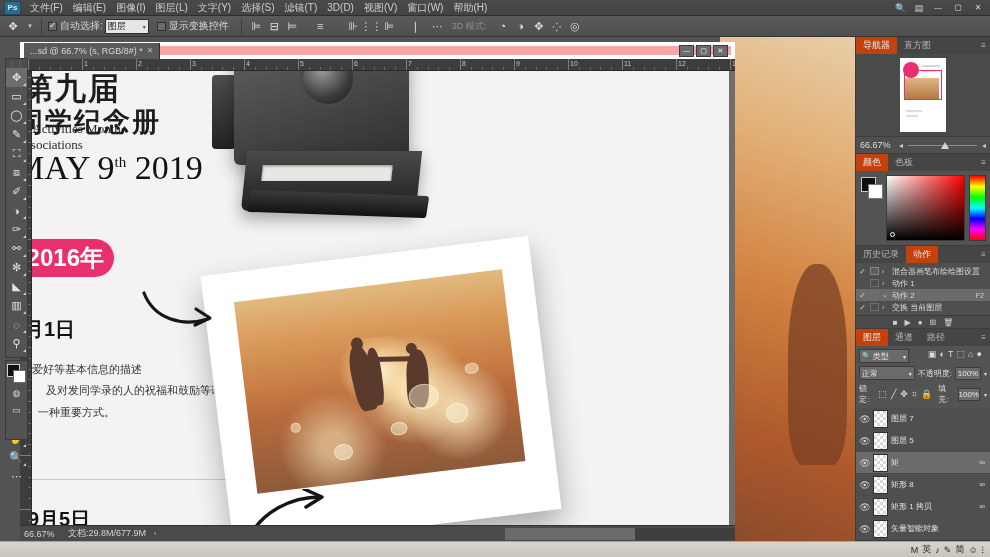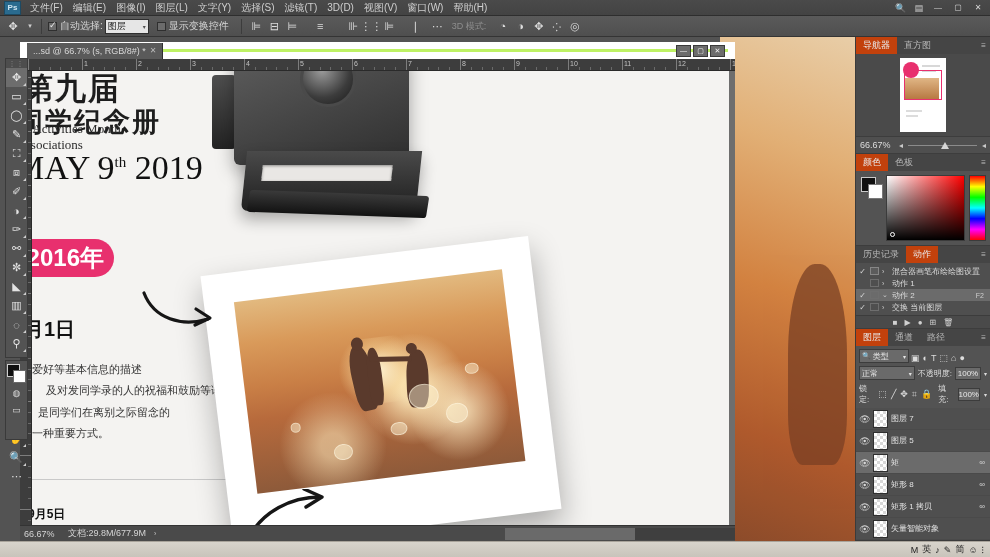--- a/index.html
+++ b/index.html
@@ -43,21 +43,21 @@
     justify-content:space-between; padding:0 2px; }
   .opt-select .car { font-size:6px; color:#555; }
   .align-grp { display:flex; gap:1px; }
   .align-btn { width:17px; height:17px; display:flex; align-items:center; justify-content:center;
     font-size:11px; color:#dcdcdc; }
   .dots { padding:0 6px; font-size:11px; color:#dcdcdc; letter-spacing:1px;}
   .opt-ghost { font-size:9px; color:#8e8e8e; }
 
   
   .tabstrip { position:absolute; left:20px; top:42px; width:715px; height:17px;
-    background:#bef264; border:7px solid #ffffff; display:flex; align-items:center;}
+    background:#fca5a5; border:4px solid #ffffff; display:flex; align-items:center;}
   .doctab { height:16px; display:flex; align-items:center; gap:4px; padding:0 6px;
     background:#5a5a5a; font-size:9px; color:#d8d8d8; border-right:1px solid #2f2f2f;}
   .doctab .tclose { font-size:8px; color:#b9b9b9; }
   .tabwin { margin-left:auto; display:flex; gap:2px; padding-right:3px;}
   .tabwin div { width:15px; height:12px; background:#6c6c6c; border:1px solid #3a3a3a;
     display:flex; align-items:center; justify-content:center; font-size:7px; color:#eee;}
 
   
   .ruler-h { position:absolute; left:20px; top:59px; width:715px; height:12px;
     background:#3d3d3d; border-bottom:1px solid #2a2a2a; overflow:hidden;}
@@ -88,21 +88,21 @@
   .badge2016 { position:absolute; left:-48px; top:168px; width:130px; height:38px;
     background:#e8306e; border-radius:19px; display:flex; align-items:center;
     justify-content:flex-end; padding-right:10px; }
   .badge2016 span { color:#fff; font-size:24px; font-weight:bold; font-family:"Liberation Sans",sans-serif;}
   .art-d1 { position:absolute; left:-8px; top:245px; font-size:20px; font-weight:bold; color:#111;}
   .art-body { position:absolute; left:0px; top:288px; width:250px; font-size:11px;
     color:#333; line-height:1.95; font-family:"Liberation Serif", serif;}
   .art-body div:nth-child(2){ padding-left:14px; }
   .art-body div:nth-child(3){ padding-left:6px; }
   .art-hr { position:absolute; left:-10px; top:408px; width:285px; height:1px; background:#c9c9c9;}
-  .art-d2 { position:absolute; left:-4px; top:435px; font-size:12px; font-weight:bold; color:#111;}
+  .art-d2 { position:absolute; left:-4px; top:435px; font-size:20px; font-weight:bold; color:#111;}
 
   
   .camera { position:absolute; left:172px; top:-18px; width:265px; height:222px; }
   .cam-body { position:absolute; left:30px; top:0; width:175px; height:112px;
     background:linear-gradient(160deg,#5d5d5d,#2e2e2e); border-radius:6px;
     box-shadow:0 6px 18px rgba(0,0,0,.35); }
   .cam-lens { position:absolute; left:96px; top:-2px; width:56px; height:56px; border-radius:50%;
     background:radial-gradient(circle at 38% 32%,#9c9c9c,#3c3c3c 60%,#1a1a1a);
     border:3px solid #4a4a4a;}
   .cam-door { position:absolute; left:40px; top:98px; width:175px; height:60px;
@@ -210,21 +210,21 @@
   .act-row.sel { background:#6b6b6b; }
   .act-chk { width:9px; text-align:center; font-size:8px; color:#d7d7d7;}
   .act-box { width:9px; height:8px; border:1px solid #878787; background:#5c5c5c;}
   .act-box.empty{ border-color:#6e6e6e; background:transparent;}
   .act-arrow { width:7px; font-size:7px; color:#cdcdcd;}
   .act-key { margin-left:auto; padding-right:4px; font-size:7px; color:#cfcfcf;}
   .act-foot { height:13px; display:flex; align-items:center; justify-content:center; gap:7px;
     background:#4a4a4a; border-top:1px solid #3c3c3c; font-size:8px; color:#d0d0d0;}
 
   .lay-ctrl { padding:3px; display:flex; flex-direction:column; gap:3px; background:#535353;}
-  .lay-filter { display:flex; align-items:flex-end; gap:0; }
+  .lay-filter { display:flex; align-items:flex-start; gap:17px; }
   .lay-kind { flex:0 0 50px; height:14px; background:#6a6a6a; border:1px solid #3c3c3c;
     display:flex; align-items:center; gap:2px; padding:0 2px; font-size:8px; color:#e4e4e4;}
   .lay-kind .car { margin-left:auto; font-size:6px; }
   .lk-icons { display:flex; gap:3px; align-items:center; margin-left:2px;}
   .lk-icons span { font-size:9px; color:#dcdcdc; }
   .lay-row2 { display:flex; align-items:center; gap:3px; font-size:8px; color:#dcdcdc;}
   .blend { flex:1; height:14px; background:#6a6a6a; border:1px solid #3c3c3c;
     display:flex; align-items:center; padding:0 2px; font-size:8px; color:#e4e4e4;}
   .blend .car { margin-left:auto; font-size:6px;}
   .opa { width:26px; height:13px; background:#6a6a6a; border:1px solid #3c3c3c;
@@ -492,21 +492,20 @@
 
       <div class="badge2016">
         <span>2016年</span>
       </div>
 
       <div class="art-d1">月1日</div>
 
       <div class="art-body">
         <div>爱好等基本信息的描述</div>
         <div>及对发同学录的人的祝福和鼓励等语言。</div>
-        <div>是同学们在离别之际留念的</div>
         <div>一种重要方式。</div>
       </div>
 
       <div class="art-hr"></div>
       <div class="art-d2">9月5日</div>
 
       <div class="camera">
         <div class="cam-grip"></div>
         <div class="cam-body"></div>
         <div class="cam-lens"></div>

